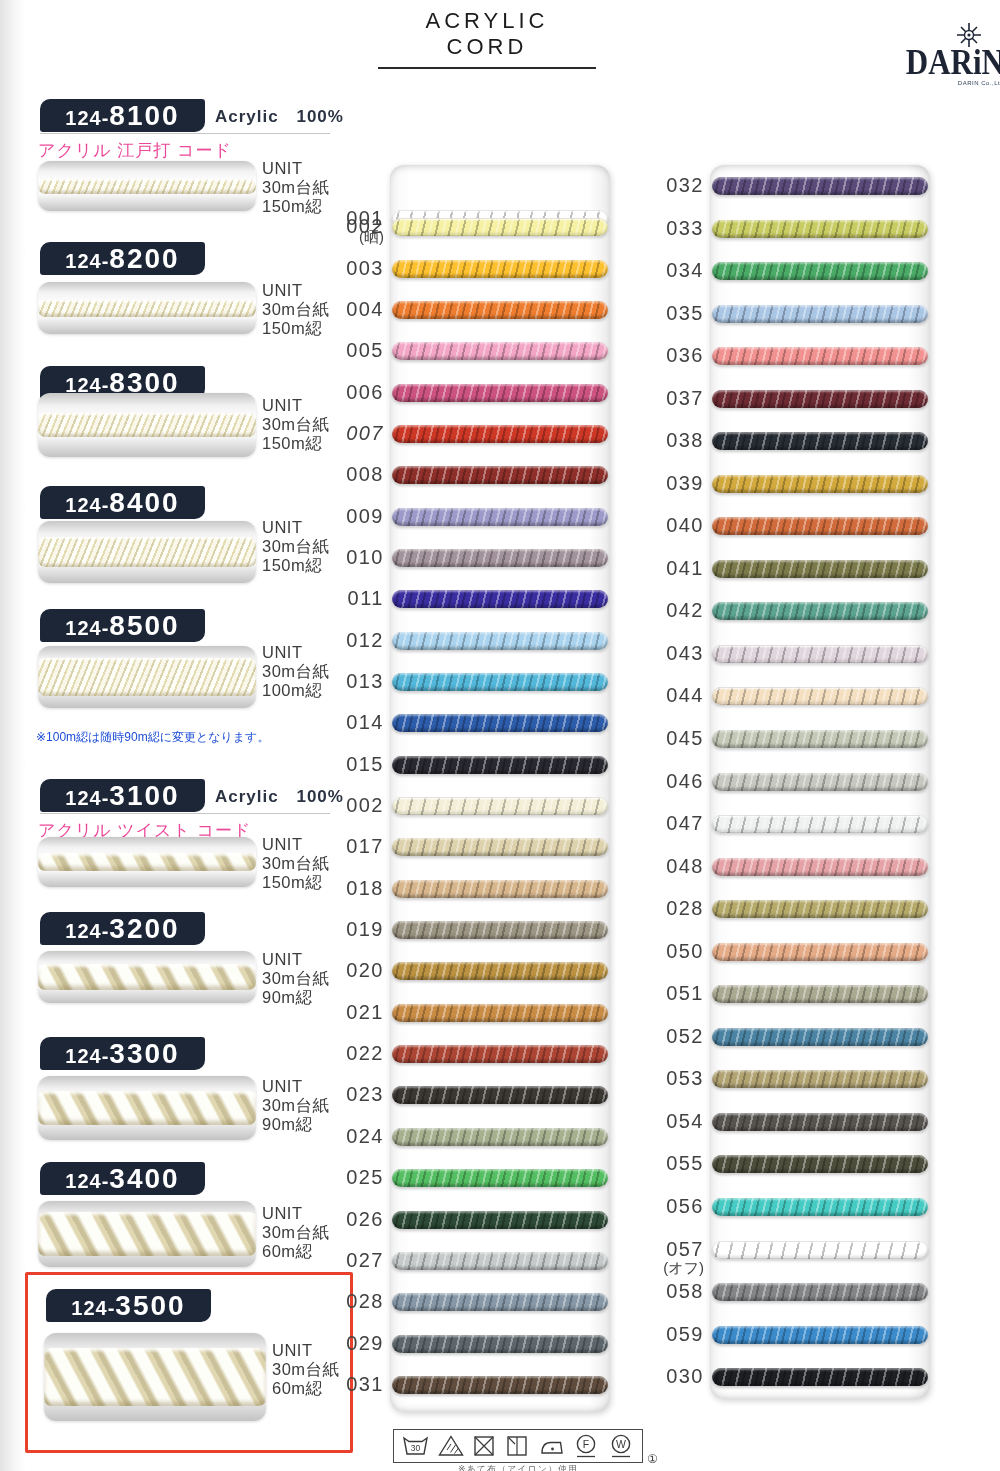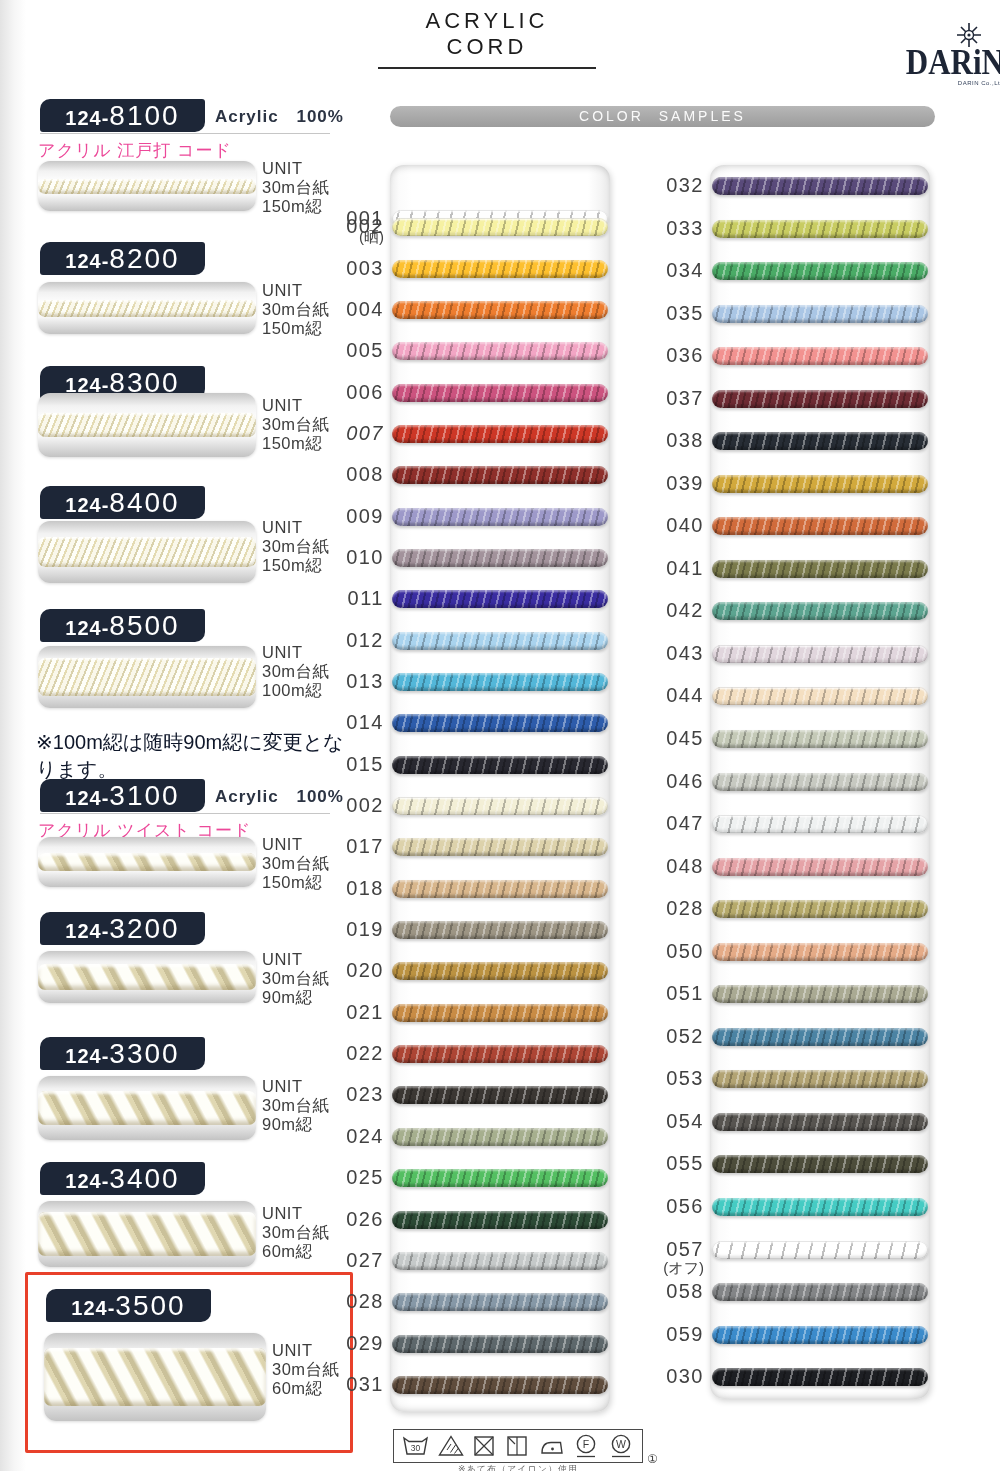--- a/index.html
+++ b/index.html
@@ -21,39 +21,39 @@
   
   #samples-bar{position:absolute;left:390px;top:106px;width:545px;height:21px;border-radius:11px;
         background:linear-gradient(180deg,#b7b7b7,#9c9c9c);color:#fbfbfb;
         font-size:14px;letter-spacing:3px;word-spacing:8px;text-align:center;line-height:21px;}
 
   
   .badge{position:absolute;height:33px;min-width:165px;background:#1d2637;color:#fff;
         border-radius:10px 3px 10px 3px;display:flex;align-items:baseline;justify-content:center;
         padding:0 10px;box-sizing:border-box;}
   .badge .pfx{font-size:20px;font-weight:bold;line-height:33px;letter-spacing:1px;}
-  .badge .num{font-size:28px;font-weight:normal;line-height:33px;letter-spacing:2px;}
+  .badge .num{font-size:28px;font-weight:bold;line-height:33px;letter-spacing:2px;}
   .material{position:absolute;font-size:17px;font-weight:600;color:#2b3343;
         letter-spacing:1px;word-spacing:12px;}
   .rule{position:absolute;height:1px;background:#c6c6c6;width:290px;}
   .subtitle{position:absolute;font-size:17px;color:#ec4899;letter-spacing:1px;}
   .plate{position:absolute;border-radius:12px;display:flex;align-items:center;
         background:linear-gradient(180deg,#c7c7c7 0%,#f2f2f2 20%,#ffffff 42%,#f7f7f7 68%,#c3c3c3 100%);
         box-shadow:0 1px 3px rgba(0,0,0,.15);}
   .cord-sample{width:100%;border-radius:7px;}
   .cord-sample.braid{background:
         repeating-linear-gradient(112deg, rgba(150,135,75,.28) 0 2px, rgba(255,255,250,.95) 2px 6px,
           rgba(205,190,130,.40) 6px 8px, rgba(255,255,252,.6) 8px 12px) #f3eed2;
         box-shadow:inset 0 2px 2px rgba(255,255,255,.8), inset 0 -3px 3px rgba(140,125,80,.35);}
   .cord-sample.twist{background:
         repeating-linear-gradient(62deg, rgba(150,135,80,.45) 0 4px, rgba(255,255,250,.95) 8px 18px,
           rgba(185,170,110,.35) 20px 24px) #f5f0d6;
         box-shadow:inset 0 3px 3px rgba(255,255,255,.85), inset 0 -4px 4px rgba(140,125,80,.4);}
   .unit{position:absolute;font-size:16.5px;color:#3d3d3d;line-height:19px;letter-spacing:.5px;}
-  #note{position:absolute;left:36px;top:729px;width:310px;font-size:20px;color:#0f172a;}
+  #note{position:absolute;left:36px;top:729px;width:310px;font-size:12px;color:#1d4ed8;}
   #highlight-box{position:absolute;left:25px;top:1272px;width:322px;height:175px;
         border:3px solid #e8402a;border-radius:2px;}
 
   
   .panel{position:absolute;width:220px;background:
         linear-gradient(90deg,#ededed 0,#fbfbfb 4%,#fff 10%,#fff 90%,#f4f4f4 96%,#e7e7e7 100%);
         border-radius:14px;box-shadow:1px 2px 6px rgba(0,0,0,.18), inset 0 6px 8px -6px rgba(0,0,0,.25), inset 0 -6px 8px -6px rgba(0,0,0,.25);}
   #panel-1{left:390px;top:165px;height:1247px;}
   #panel-2{left:710px;top:165px;height:1234px;}
   .rows{position:absolute;width:292px;}
@@ -94,21 +94,20 @@
       <g stroke="#1d2535" stroke-width="1.6" fill="none">
         <path d="M13 1 V25 M1 13 H25 M5 5 L21 21 M21 5 L5 21"></path>
       </g>
       <circle cx="13" cy="13" r="4.5" fill="#fff" stroke="#1d2535" stroke-width="1.4"></circle>
       <circle cx="13" cy="13" r="1.6" fill="#1d2535"></circle>
     </svg>
     <div class="brand">DARiN</div>
     <div class="sub">DARIN Co.,Ltd</div>
   </div>
 
-  <div id="samples-bar">COLOR SAMPLES</div>
 
   <div id="note">※100m綛は随時90m綛に変更となります。</div>
 
   <div id="highlight-box"></div>
 
   <div id="panel-1" class="panel"></div>
   <div id="panel-2" class="panel"></div>
   <div id="rows-1" class="rows">
       <div class="swatch-row" style="top: 12px; margin-top: 33px;">
     <div class="swatch-label">

